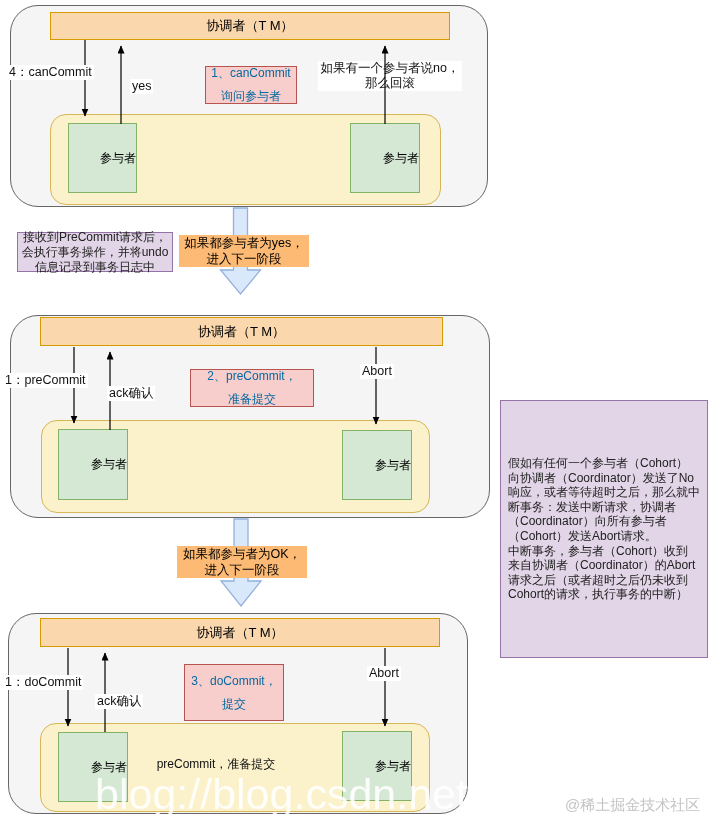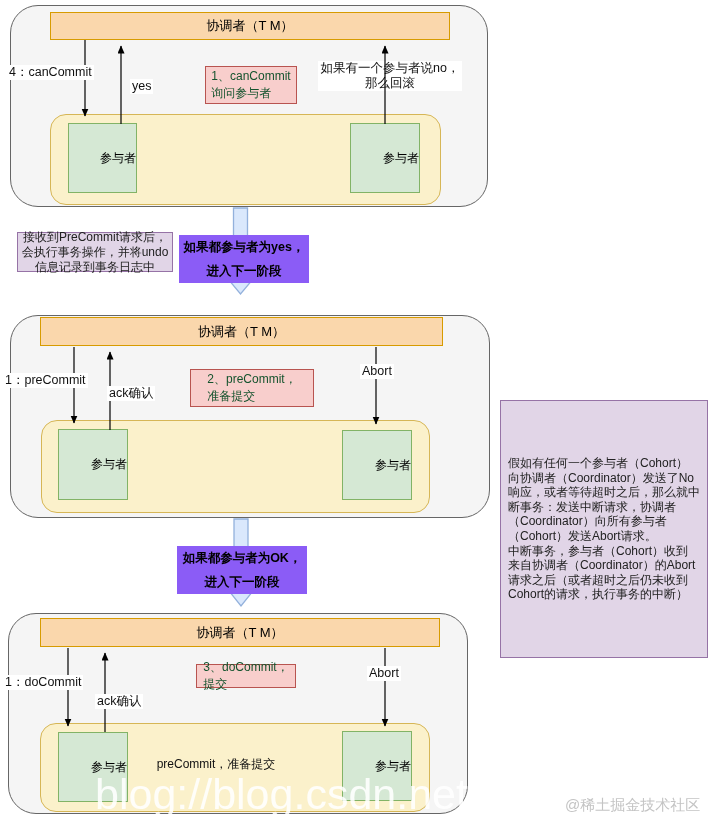--- a/index.html
+++ b/index.html
@@ -6,27 +6,27 @@
   body{font-family:"Liberation Sans","DejaVu Sans",sans-serif;color:#111;}
   #canvas{position:relative;width:714px;height:822px;background:#fff;overflow:hidden;}
 
   .stage-gray{position:absolute;background:#f5f5f5;border:1.5px solid #666;border-radius:28px;box-sizing:border-box;}
   .coord-bar{position:absolute;background:#fad7ac;border:1.5px solid #d79b00;box-sizing:border-box;
              display:flex;align-items:center;justify-content:center;font-weight:normal;font-size:13px;color:#000;z-index:3;}
   .pool-yellow{position:absolute;background:#fbf1cb;border:1.5px solid #d6b656;border-radius:16px;box-sizing:border-box;z-index:2;}
   .participant{position:absolute;background:#d5e8d4;border:1.5px solid #82b366;box-sizing:border-box;
                display:flex;align-items:center;justify-content:flex-end;font-size:12px;color:#000;z-index:3;}
   .note-pink{position:absolute;background:#f8cecc;border:1.5px solid #b85450;box-sizing:border-box;
-             display:flex;align-items:center;justify-content:center;text-align:left;font-size:12px;line-height:17px;
-             white-space:pre-line;color:#14532d;z-index:6;}
+             display:flex;align-items:center;justify-content:center;text-align:center;font-size:12px;line-height:23px;
+             white-space:pre-line;color:#0369a1;z-index:6;}
   .lbl{position:absolute;background:#fff;font-size:12.5px;color:#111;white-space:pre-line;text-align:center;
        line-height:15px;padding:0 2px;z-index:6;}
   .lbl.noBg{background:transparent;}
   .lbl.under{z-index:4;}
-  .trans-lbl{position:absolute;background:#8b5cf6;font-weight:bold;font-size:12.5px;line-height:24px;text-align:center;
+  .trans-lbl{position:absolute;background:#fdba74;font-weight:normal;font-size:12.5px;line-height:16px;text-align:center;
              white-space:pre-line;z-index:6;color:#000;}
   .note-purple{position:absolute;background:#e1d5e7;border:1.5px solid #9673a6;box-sizing:border-box;
                font-size:12px;color:#222;z-index:3;}
   .note-purple.centered{display:flex;align-items:center;justify-content:center;text-align:center;
                         white-space:pre-line;line-height:15px;}
   .note-purple.flowing{display:flex;align-items:center;padding:6px 7px;line-height:14.6px;white-space:pre-line;
                        text-align:left;font-size:12px;}
   #arrow-layer{position:absolute;left:0;top:0;z-index:5;pointer-events:none;}
   .watermark-url{position:absolute;font-size:43px;color:rgba(255,255,255,0.88);z-index:20;letter-spacing:0px;}
   .watermark-credit{position:absolute;font-size:15px;color:#c4c4c4;z-index:20;}
@@ -90,21 +90,21 @@
   </div>
   <div class="pool-yellow" style="left:40px;top:723px;width:390px;height:89px;"></div>
   <div class="participant" style="left:58px;top:732px;width:70px;height:70px;">
     <span>参与者</span>
   </div>
   <div class="participant" style="left:342px;top:731px;width:70px;height:70px;">
     <span>参与者</span>
   </div>
   <div class="lbl" style="left:3px;top:675px;">1：doCommit</div>
   <div class="lbl" style="left:95px;top:694px;">ack确认</div>
-  <div class="note-pink" style="left:196px;top:664px;width:100px;height:24px;">3、doCommit，
+  <div class="note-pink" style="left:184px;top:664px;width:100px;height:57px;">3、doCommit，
 提交</div>
   <div class="lbl" style="left:367px;top:666px;">Abort</div>
   <div class="lbl noBg" style="left:150px;top:757px;width:128px;font-size:12px;">preCommit，准备提交</div>
 
   <svg id="arrow-layer" width="714" height="822">
     <defs>
       <marker id="ah" markerWidth="10" markerHeight="10" refX="7.5" refY="3.5" orient="auto" markerUnits="userSpaceOnUse">
         <path d="M0,0 L8,3.5 L0,7 Z" fill="#000"></path>
       </marker>
     </defs>

